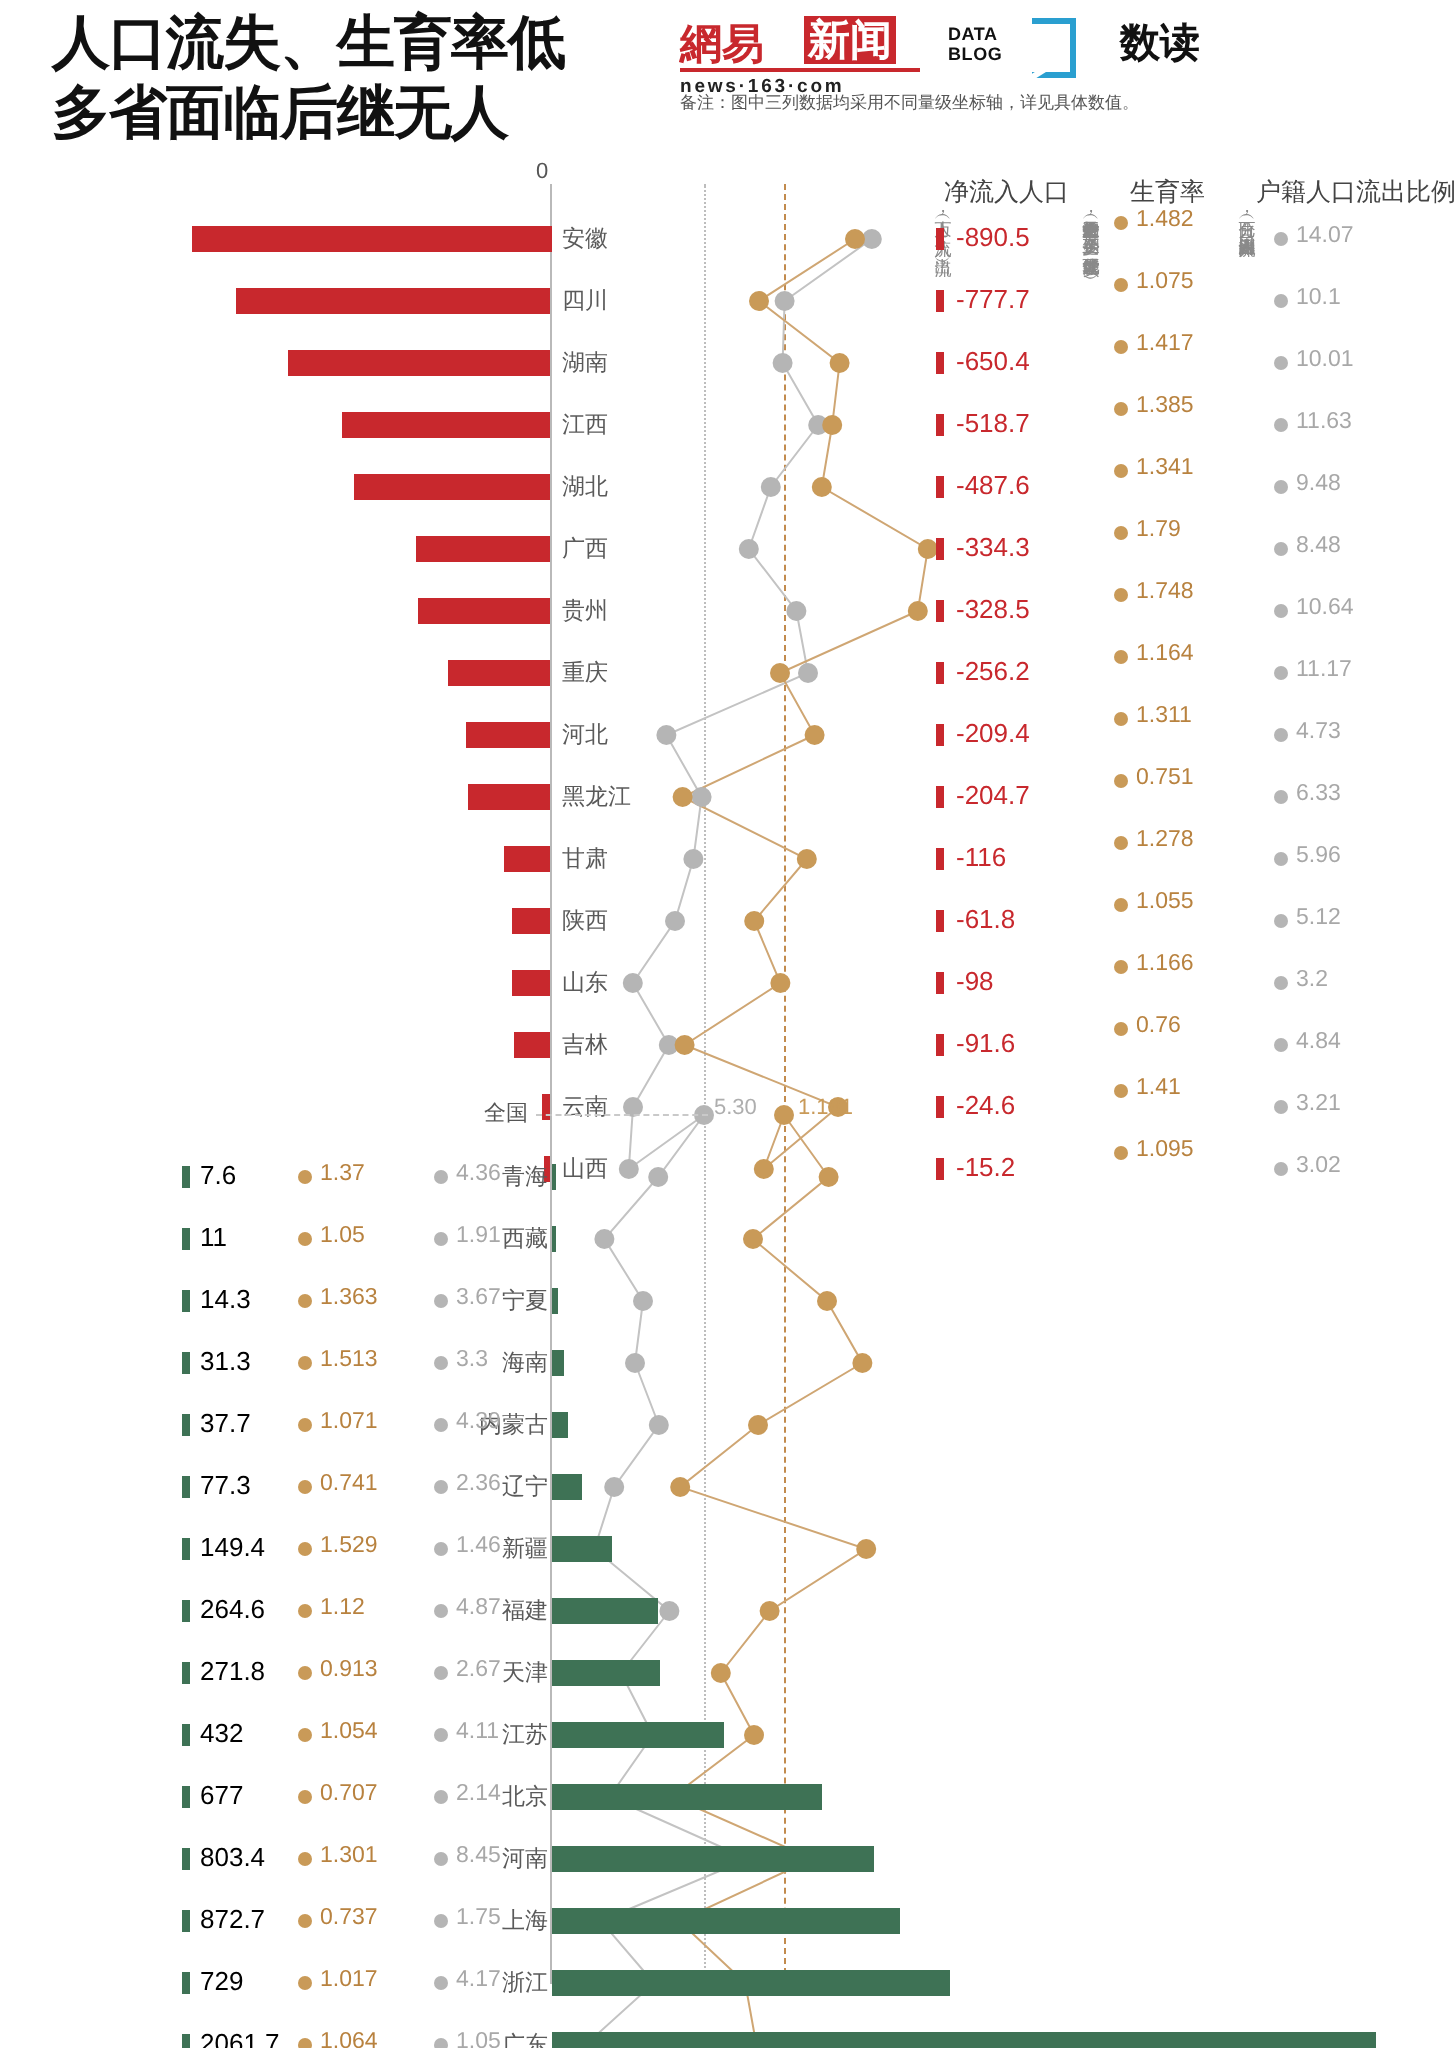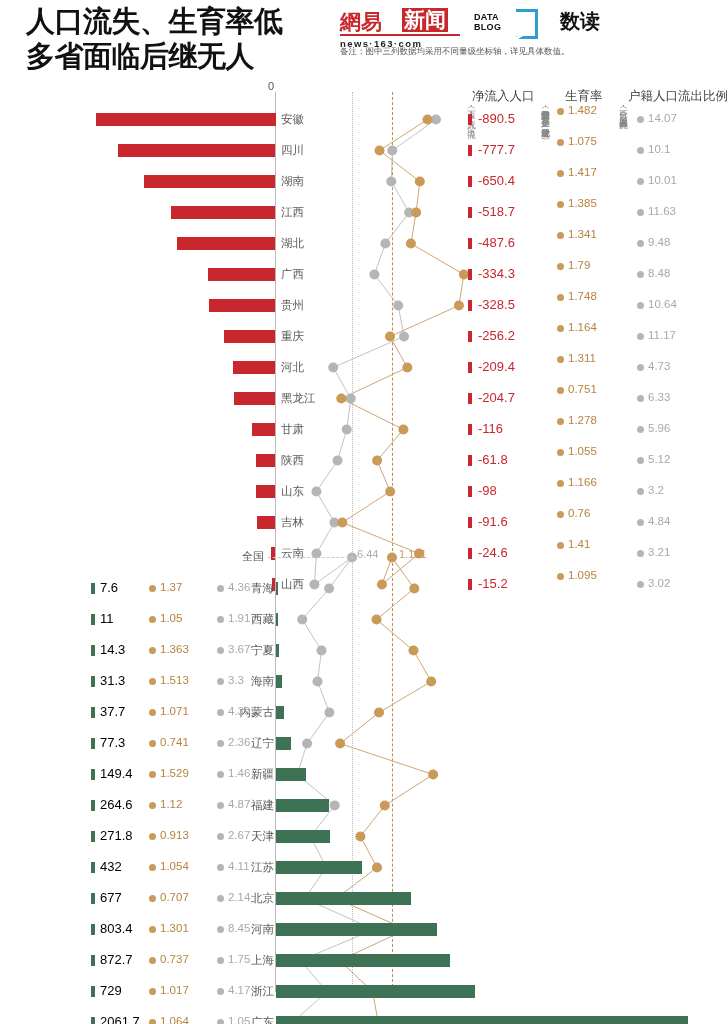--- a/index.html
+++ b/index.html
@@ -478,16 +478,16 @@
         <div class="bar-green" style="width: 412px;"></div>
         <div class="pname green-side">广东</div>
         <div class="g-net">2061.7</div>
         <div class="g-fert">1.064</div>
         <div class="g-out">1.05</div>
       </div>
     </div>
 
   <div class="nat-label">全国</div>
   <div class="nat-line" id="natline" style="width: 86px;"></div>
-  <div class="nat-val-g">6.44</div>
+  <div class="nat-val-g">5.30</div>
   <div class="nat-val-o">1.181</div>
 
 </div>
 
 </body></html>

